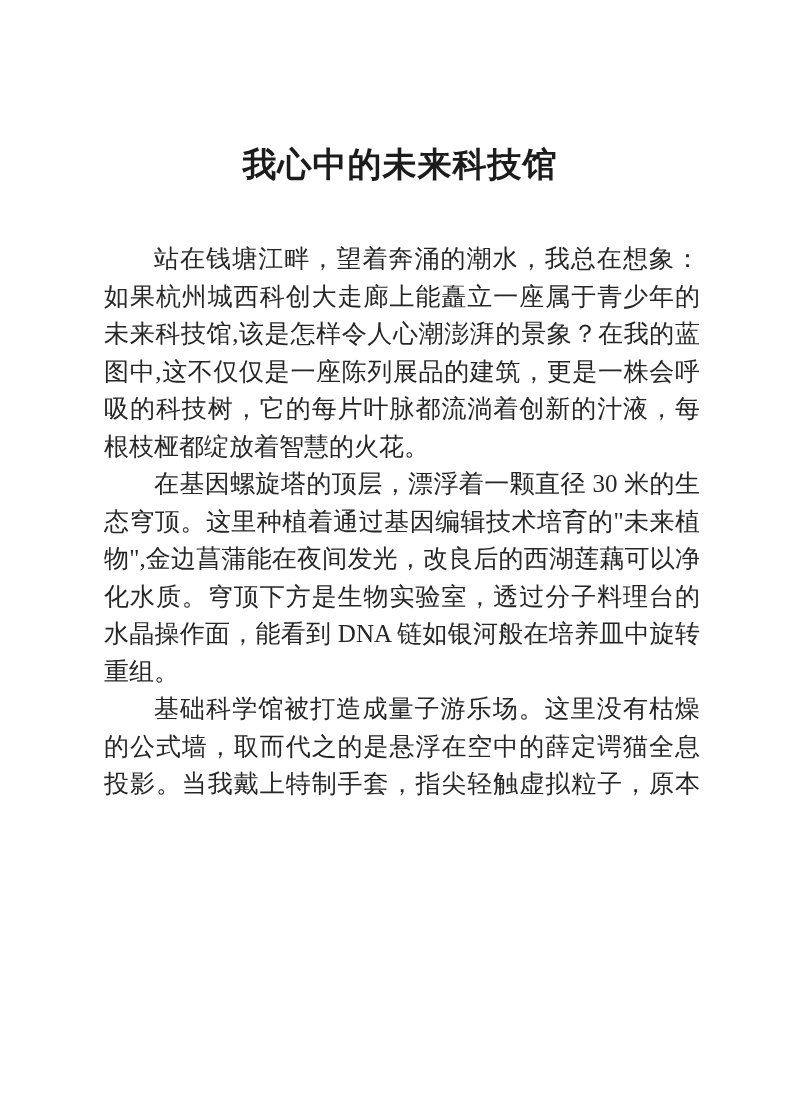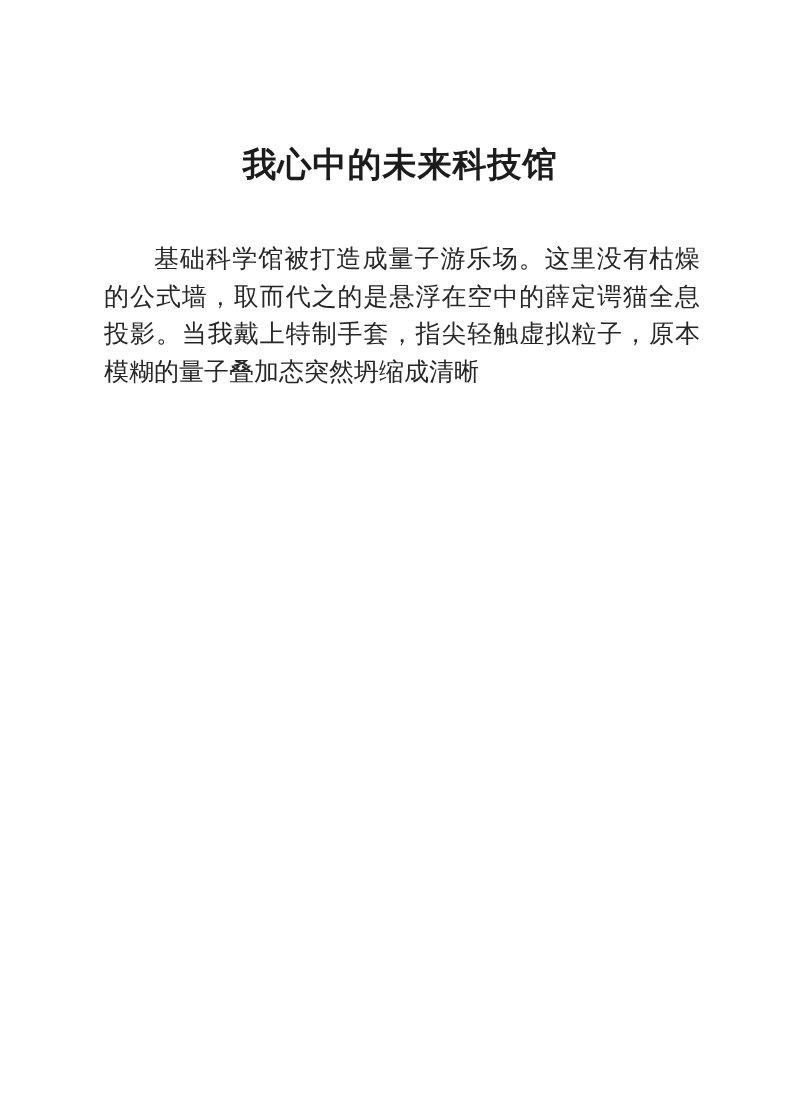--- a/index.html
+++ b/index.html
@@ -50,17 +50,19 @@
     color: #4a4a4a;
   }
 </style>
 </head>
 <body>
 
 <div class="page">
   <h1 class="doc-title">我心中的未来科技馆</h1>
 
   <div class="doc-body">
+    <p>站在钱塘江畔，望着奔涌的潮水，我总在想象：如果杭州城西科创大走廊上能矗立一座属于青少年的未来科技馆,该是怎样令人心潮澎湃的景象？在我的蓝图中,这不仅仅是一座陈列展品的建筑，更是一株会呼吸的科技树，它的每片叶脉都流淌着创新的汁液，每根枝桠都绽放着智慧的火花。</p>
+    <p>在基因螺旋塔的顶层，漂浮着一颗直径 30 米的生态穹顶。这里种植着通过基因编辑技术培育的"未来植物",金边菖蒲能在夜间发光，改良后的西湖莲藕可以净化水质。穹顶下方是生物实验室，透过分子料理台的水晶操作面，能看到 DNA 链如银河般在培养皿中旋转重组。</p>
     <p>基础科学馆被打造成量子游乐场。这里没有枯燥的公式墙，取而代之的是悬浮在空中的薛定谔猫全息投影。当我戴上特制手套，指尖轻触虚拟粒子，原本模糊的量子叠加态突然坍缩成清晰</p>
   </div>
 
   <div class="page-footer">— 1 —</div>
 </div>
 
 </body></html>

